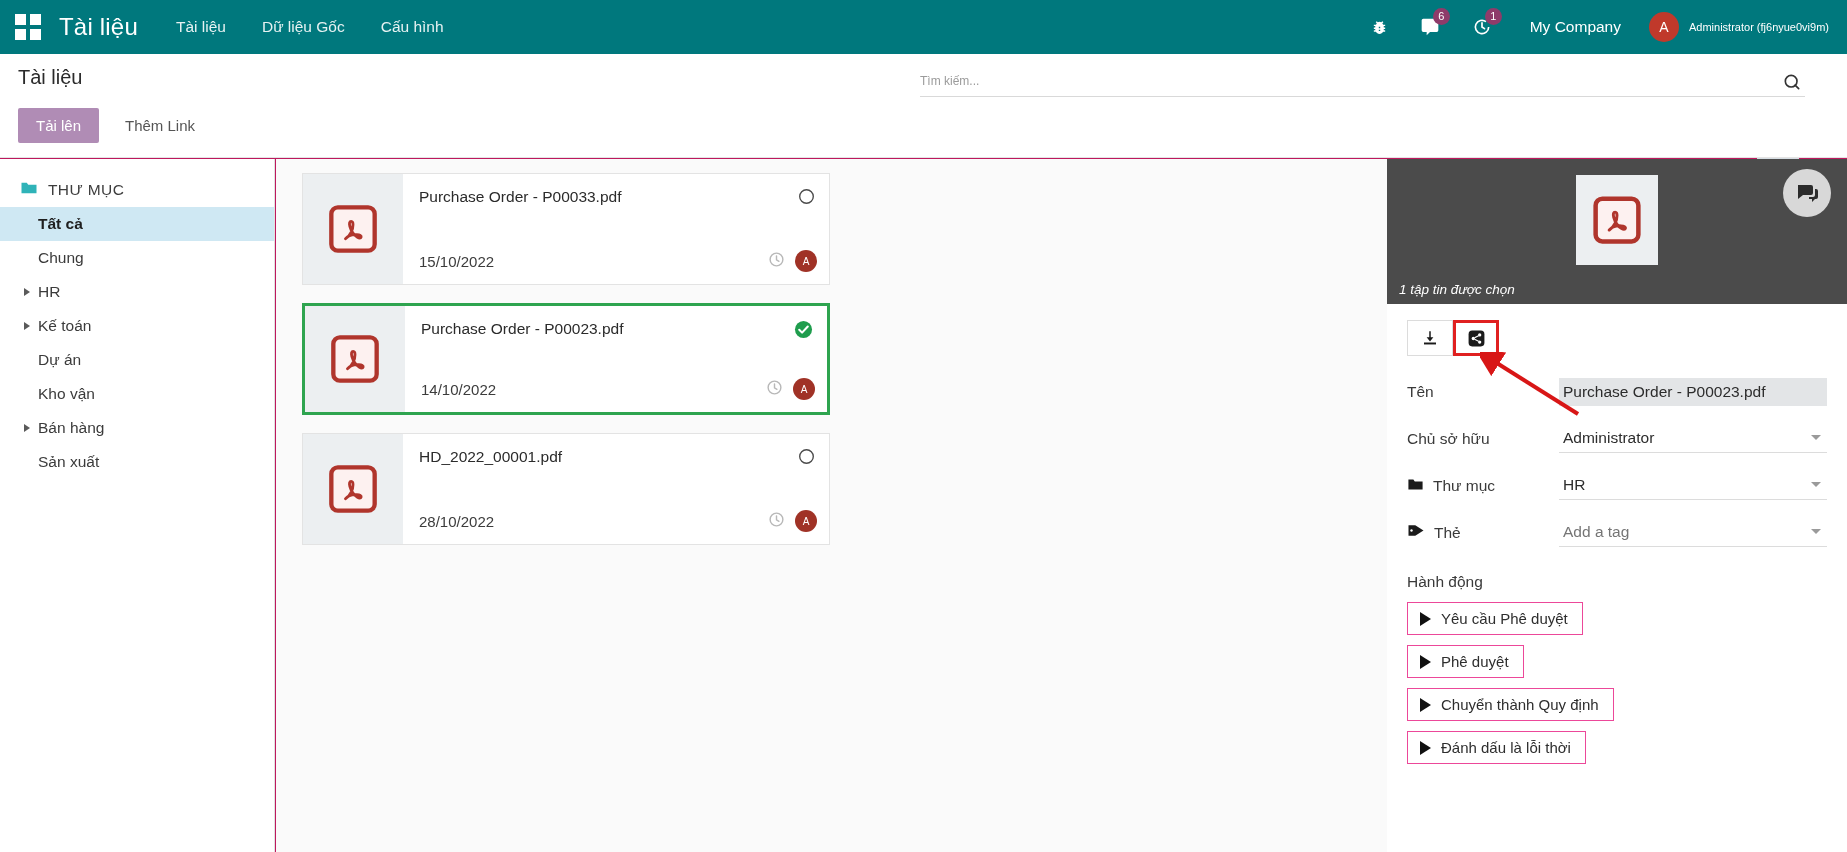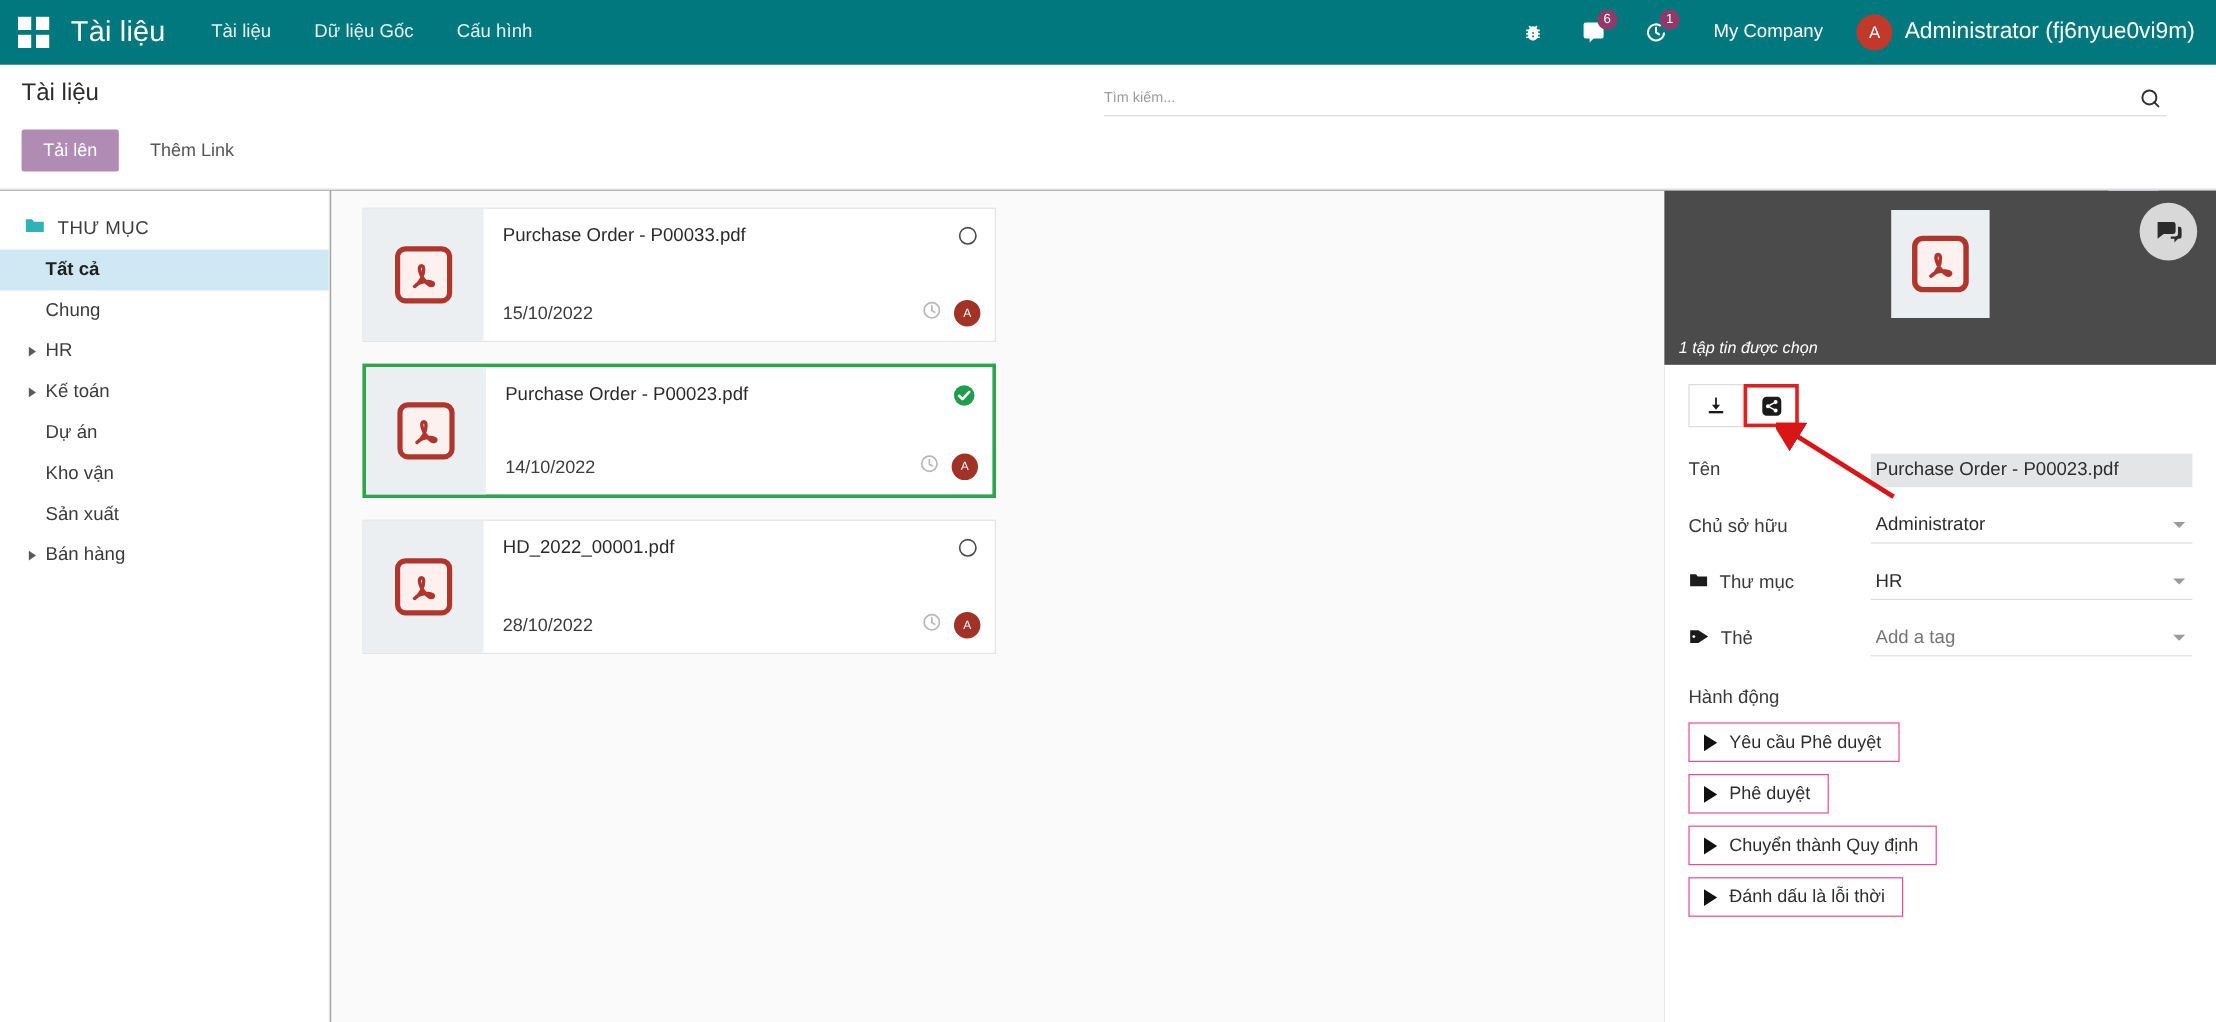--- a/index.html
+++ b/index.html
@@ -3,21 +3,21 @@
 <meta charset="utf-8">
 <style>
   * { box-sizing: border-box; }
   html, body {
     margin: 0; padding: 0;
     width: 1847px; height: 852px;
     background: #ffffff;
     font-family: "Liberation Sans", sans-serif;
     overflow: hidden;
   }
-  #root { position: relative; width: 1847px; height: 852px; background:#a3a3a3; }
+  #root { position: relative; width: 1847px; height: 852px; background:#be185d; }
 
   
   .navbar {
     position: absolute; top: 0; left: 0;
     width: 1847px; height: 54px;
     background: #00787d;
     display: flex; align-items: center;
     color: #ffffff;
   }
   .apps-grid { margin-left: 15px; width: 26px; height: 26px;
@@ -36,21 +36,21 @@
     min-width: 17px; height: 17px; border-radius: 9px;
     font-size: 11px; line-height: 17px; text-align: center; padding: 0 4px;
   }
   .company { font-size: 15.5px; color: #ffffff; padding: 0 22px; cursor: pointer; }
   .user-box { display:flex; align-items:center; gap:10px; cursor:pointer; padding-left: 6px;}
   .avatar-circle {
     width: 30px; height: 30px; border-radius: 50%;
     background: #c0392b; color:#fff; font-size: 14px;
     display:flex; align-items:center; justify-content:center;
   }
-  .username { font-size: 19px; color:#fff; }
+  .username { font-size: 11px; color:#fff; }
 
   
   .cp { position:absolute; top:54px; left:0; width:1847px; height:104px; background:#fff;
         border-bottom: 1px solid #e4e4e4; }
   .page-title { position:absolute; left:18px; top:12px; font-size:20px; color:#2b2b2b; }
   .btn-upload {
     position:absolute; left:18px; top:54px;
     background:#b08cb5; color:#ffffff; border:none;
     font-size:15px; padding:9px 18px; cursor:pointer; border-radius:2px;
   }
@@ -303,25 +303,25 @@
       <span class="caret"></span>
       <span>Kế toán</span>
     </div>
     <div class="side-item">
       <span>Dự án</span>
     </div>
     <div class="side-item">
       <span>Kho vận</span>
     </div>
     <div class="side-item">
-      <span>Sản xuất</span>
-    </div>
-    <div class="side-item">
       <span class="caret"></span>
       <span>Bán hàng</span>
+    </div>
+    <div class="side-item">
+      <span>Sản xuất</span>
     </div>
   </div>
 
   <div class="docarea">
     <div class="doccards">
 
       <div class="doccard">
         <div class="doc-thumb">
           <svg width="52" height="52" viewBox="0 0 48 48">
             <rect x="4" y="4" width="40" height="40" rx="6" fill="#fdf1f0" stroke="#b0352c" stroke-width="4"></rect>

